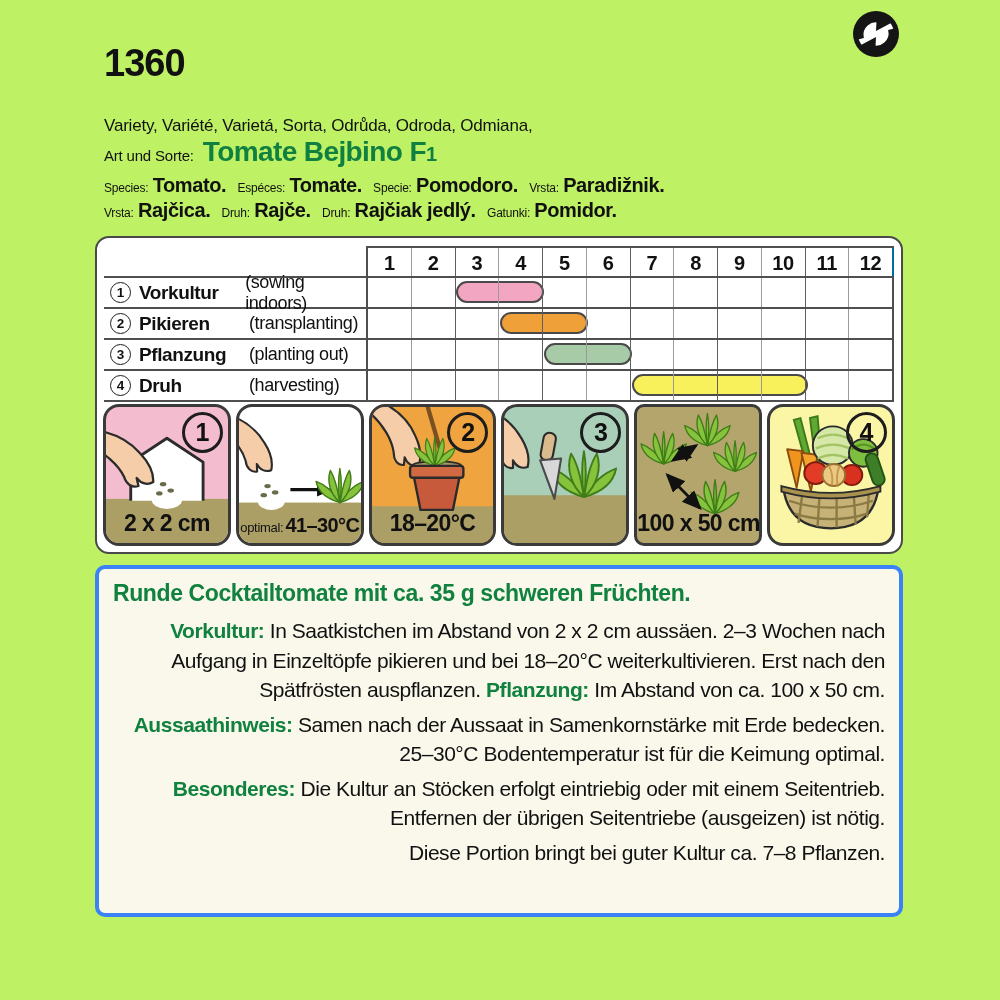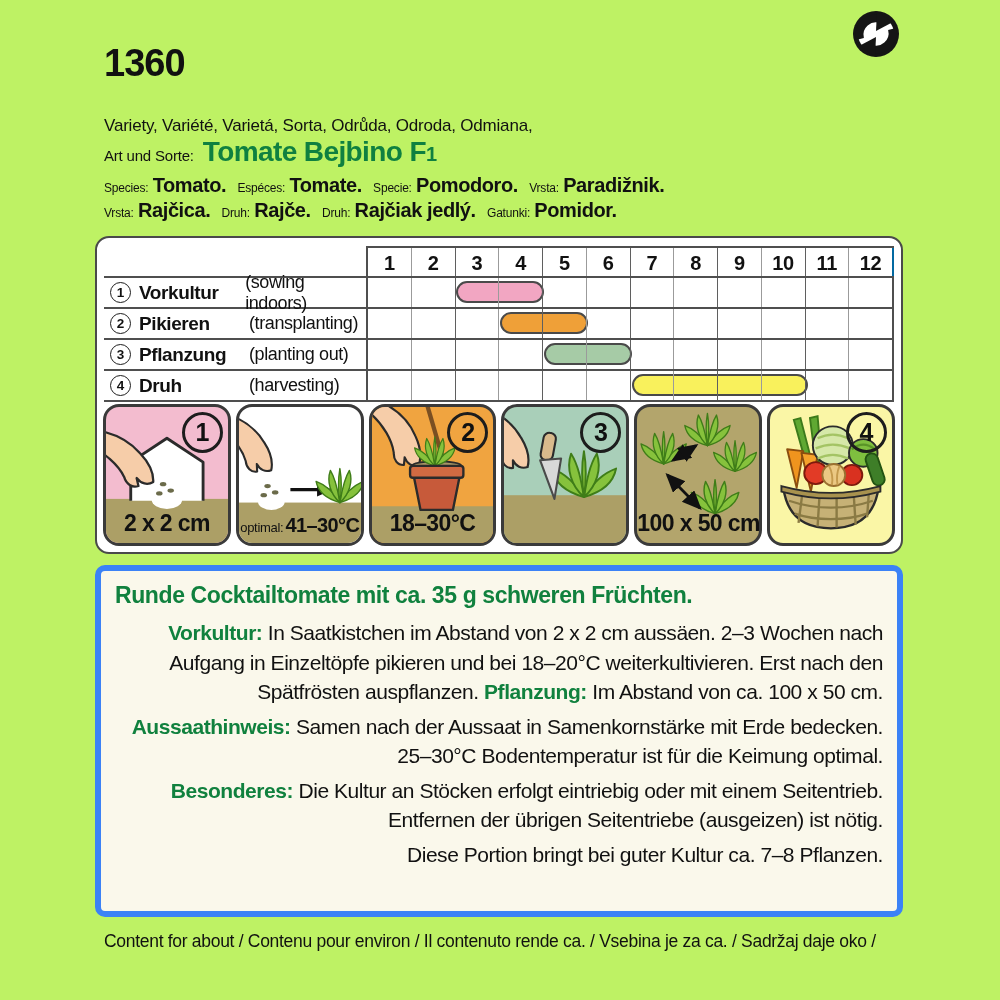--- a/index.html
+++ b/index.html
@@ -52,21 +52,21 @@
   .tile{flex:1;position:relative;border:3px solid #3a3a3a;border-radius:16px;overflow:hidden;box-sizing:border-box;}
   .tile svg.art{position:absolute;left:0;top:0;width:100%;height:100%;}
   .badge{position:absolute;top:5px;right:5px;width:35px;height:35px;border:3px solid #1d1d1d;border-radius:50%;
          display:flex;align-items:center;justify-content:center;font-size:25px;font-weight:bold;color:#111;}
   .cap{position:absolute;bottom:6px;left:0;right:0;text-align:center;font-weight:bold;font-size:23px;
        color:#111;letter-spacing:-0.6px;white-space:nowrap;}
   .cap.small{font-size:20px;}
   .cap .pref{font-size:13px;font-weight:normal;margin-right:2px;letter-spacing:-0.3px;}
 
   
-  .desc-box{position:absolute;left:95px;top:565px;width:808px;height:352px;border:6px solid #3b82f6;
+  .desc-box{position:absolute;left:95px;top:565px;width:808px;height:352px;border:4px solid #3b82f6;
             border-radius:10px;background:#FAF8EB;box-sizing:border-box;padding:9px 14px;}
   .headline{color:#10813E;font-weight:bold;font-size:23px;margin:2px 0 9px;letter-spacing:-0.4px;}
   .desc-box p{margin:0 0 5px;font-size:21px;line-height:29.5px;letter-spacing:-0.45px;text-align:right;}
   .desc-box p.gap{margin-top:4px;}
   .lead{color:#10813E;font-weight:bold;}
 
   
   .footer{position:absolute;left:104px;top:928px;width:800px;font-size:17.5px;line-height:27px;letter-spacing:-0.3px;}
 </style>
 </head>
@@ -292,35 +292,35 @@
         <svg class="art" viewBox="0 0 128 148" preserveAspectRatio="none">
           <rect x="-2" y="108" width="132" height="42" fill="#AC9F66"></rect>
           <line x1="58" y1="-2" x2="80" y2="76" stroke="#7a4f22" stroke-width="4.5"></line>
           <use href="#hand" transform="translate(30,6) rotate(32) scale(0.95)"></use>
           <ellipse cx="68" cy="64" rx="26" ry="5" fill="#A79565" stroke="#2b2b2b" stroke-width="2"></ellipse>
           <use href="#tuft" transform="translate(66,64) scale(0.85)"></use>
           <path d="M44 76 L51 112 L85 112 L92 76 Z" fill="#C75A3A" stroke="#2b2b2b" stroke-width="2.5" stroke-linejoin="round"></path>
           <rect x="40" y="64" width="56" height="13" rx="3" fill="#D16A42" stroke="#2b2b2b" stroke-width="2.5"></rect>
         </svg>
         <div class="badge">2</div>
-        <div class="cap">18–30°C</div>
+        <div class="cap">18–20°C</div>
       </div>
 
       <div class="tile" style="background: rgb(169, 207, 185);">
         <svg class="art" viewBox="0 0 128 148" preserveAspectRatio="none">
           <rect x="-2" y="96" width="132" height="54" fill="#AC9F66"></rect>
           <use href="#tuft" transform="translate(84,98) scale(1.35)"></use>
           <rect x="40" y="28" width="13" height="30" rx="6" fill="#D9BA8C" stroke="#2b2b2b" stroke-width="2.2" transform="rotate(10 46 43)"></rect>
           <path d="M38 58 L60 56 L53 100 Z" fill="#D8D8D8" stroke="#4a4a4a" stroke-width="2.2" stroke-linejoin="round"></path>
           <use href="#hand" transform="translate(0,10) rotate(26) scale(0.95)"></use>
         </svg>
         <div class="badge">3</div>
       </div>
 
-      <div class="tile" style="background: rgb(179, 165, 108);">
+      <div class="tile" style="background: rgb(179, 165, 108); border-radius: 10px;">
         <svg class="art" viewBox="0 0 128 148" preserveAspectRatio="none">
           <defs>
             <marker id="ah" orient="auto-start-reverse" markerWidth="8" markerHeight="8" refX="6" refY="3">
               <path d="M0 0 L7 3 L0 6 Z" fill="#111"></path>
             </marker>
           </defs>
           <use href="#tuft" transform="translate(28,62) scale(0.95)"></use>
           <use href="#tuft" transform="translate(74,42) scale(0.95)"></use>
           <use href="#tuft" transform="translate(103,70) scale(0.9)"></use>
           <use href="#tuft" transform="translate(82,116)"></use>
@@ -360,16 +360,15 @@
 
   <div class="desc-box">
     <div class="headline">Runde Cocktailtomate mit ca. 35 g schweren Früchten.</div>
     <p><span class="lead">Vorkultur:</span><span> In Saatkistchen im Abstand von 2 x 2 cm aussäen. 2–3 Wochen nach Aufgang in Einzeltöpfe pikieren und bei 18–20°C weiterkultivieren. Erst nach den Spätfrösten auspflanzen. </span><span class="lead">Pflanzung:</span><span> Im Abstand von ca. 100 x 50 cm.</span></p>
     <p><span class="lead">Aussaathinweis:</span><span> Samen nach der Aussaat in Samenkornstärke mit Erde bedecken. 25–30°C Bodentemperatur ist für die Keimung optimal.</span></p>
     <p><span class="lead">Besonderes:</span><span> Die Kultur an Stöcken erfolgt eintriebig oder mit einem Seitentrieb. Entfernen der übrigen Seitentriebe (ausgeizen) ist nötig.</span></p>
     <p class="gap">Diese Portion bringt bei guter Kultur ca. 7–8 Pflanzen.</p>
   </div>
 
   <div class="footer">
-    <div>Content for about / Contenu pour environ / Il contenuto rende ca. / Vsebina je za ca. / Sadržaj daje oko /</div>
   </div>
 
 </div>
 
 </body></html>

